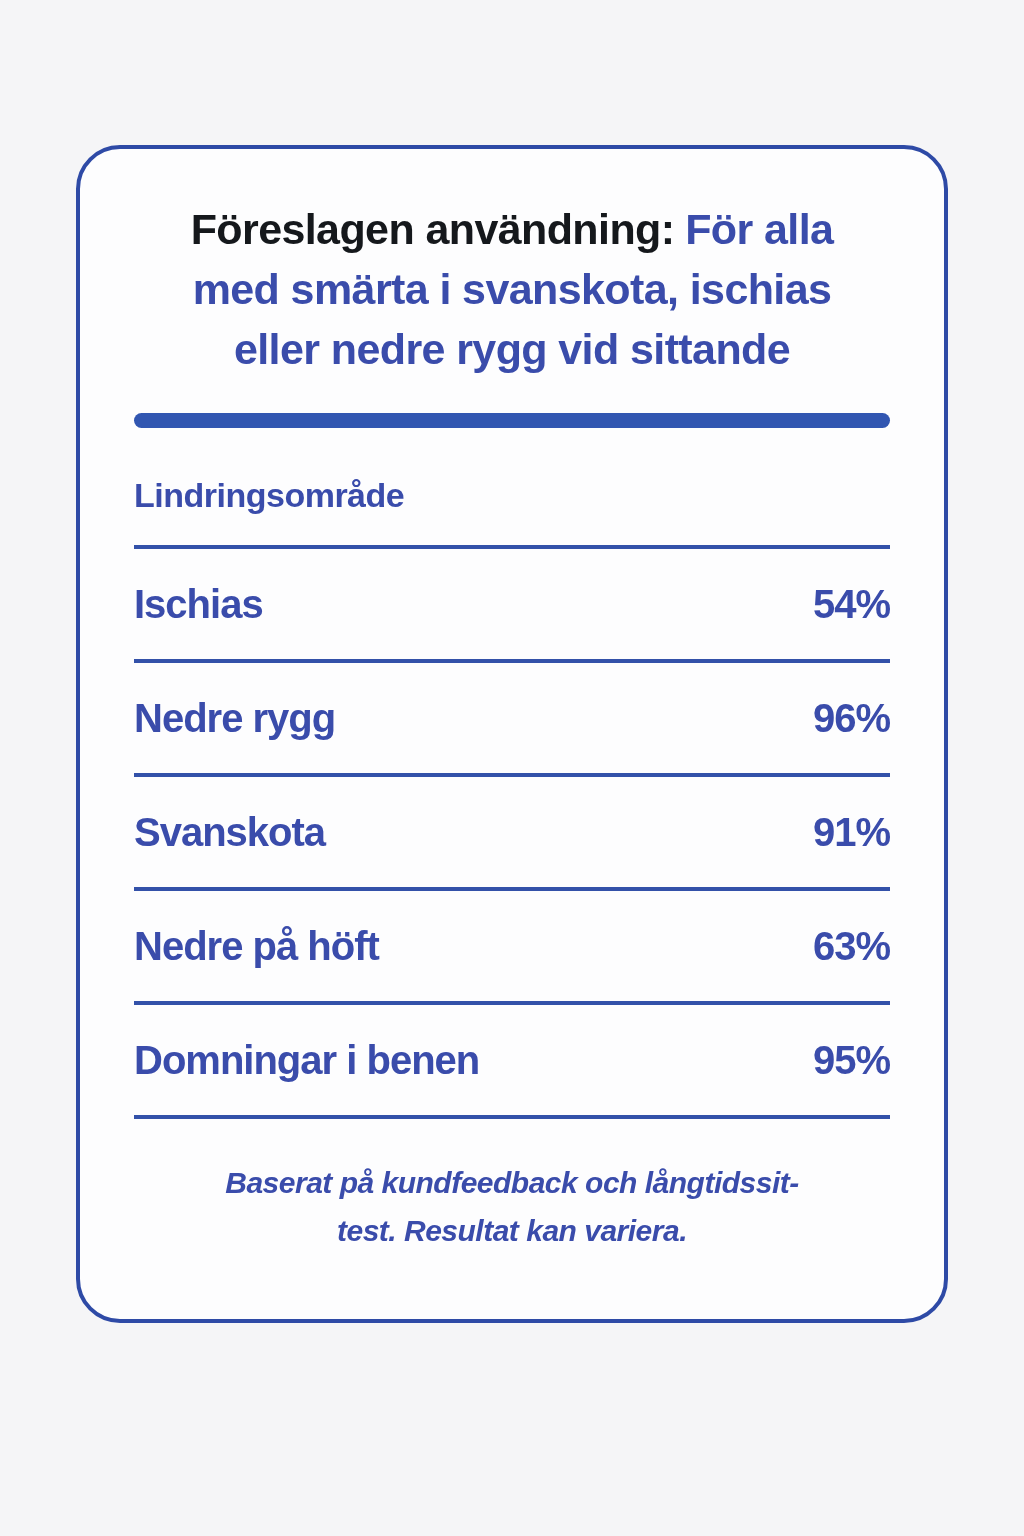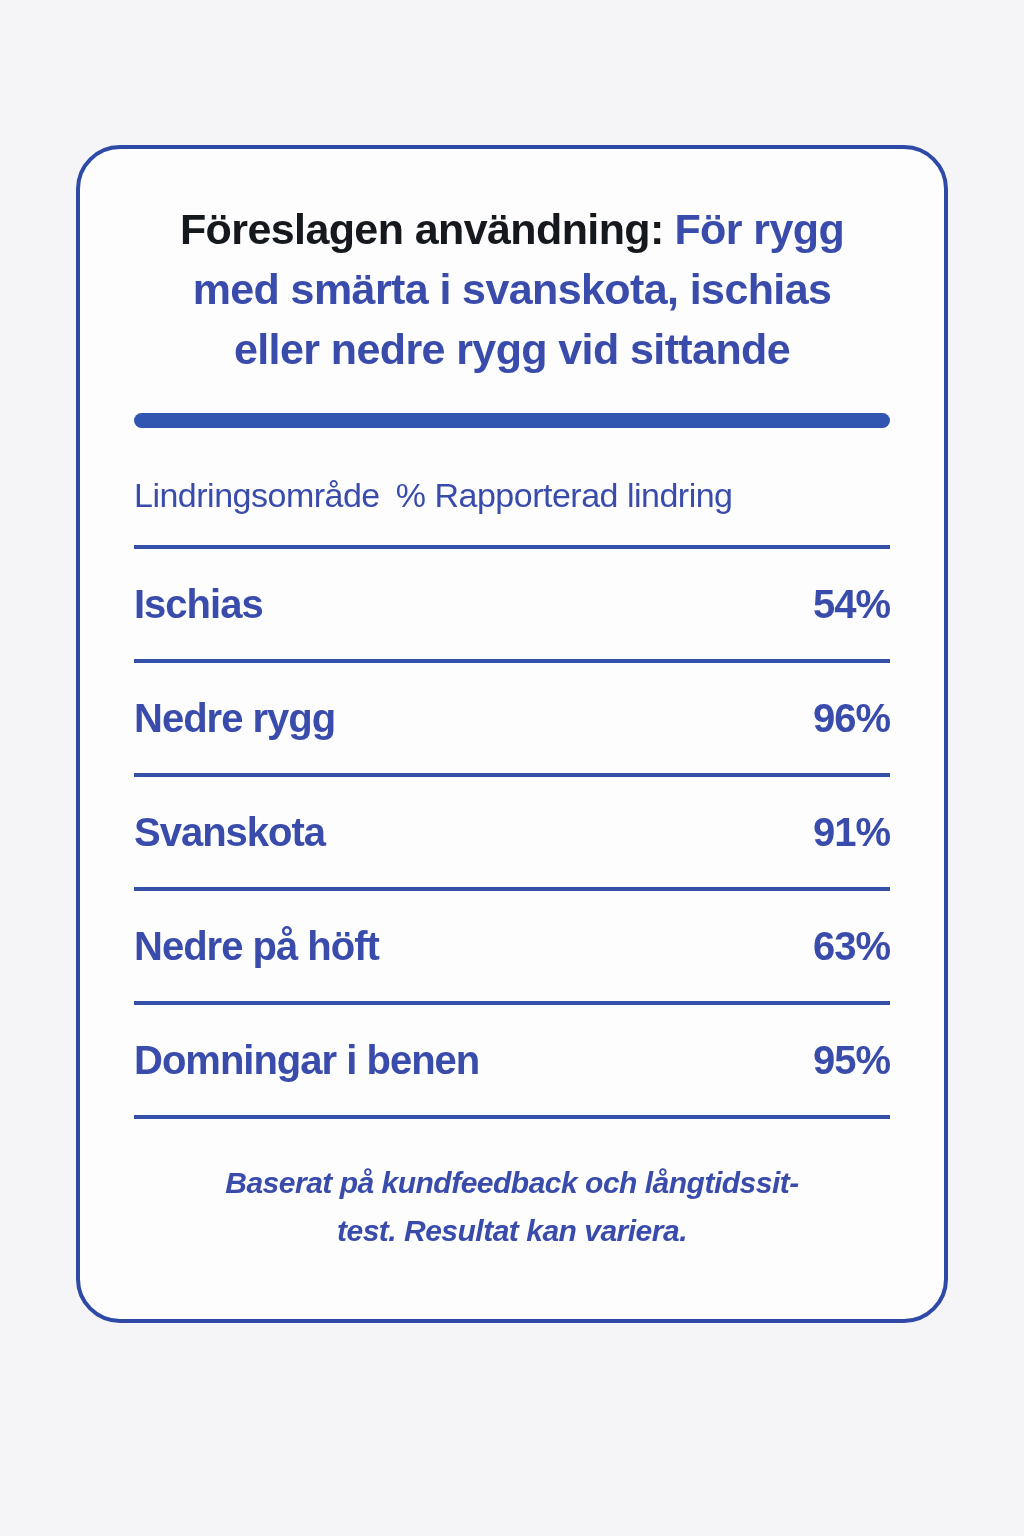--- a/index.html
+++ b/index.html
@@ -40,25 +40,26 @@
   .t-line { display: block; white-space: nowrap; }
   .t-black { color: var(--title-black); margin-right: 0.25em; }
   .bar {
     height: 15px;
     margin-top: 34px;
     border-radius: 9px;
     background: var(--bar-blue);
   }
   .thead {
     display: flex;
+    justify-content: space-between;
     align-items: baseline;
     padding: 48px 0 30px;
     border-bottom: 4px solid var(--rule-blue);
     font-size: 34px;
-    font-weight: 400;
+    font-weight: 700;
     letter-spacing: -0.5px;
     color: var(--accent-blue);
     gap: 16px;
   }
   .row {
     display: flex;
     justify-content: space-between;
     align-items: center;
     height: 114px;
     border-bottom: 4px solid var(--rule-blue);
@@ -79,32 +80,31 @@
   }
   .footnote span { display: block; }
 </style>
 </head>
 <body>
 
 <div class="card">
 
   <h1 class="title">
     <span class="t-line">
-      <span class="t-black">Föreslagen användning:</span><span>För rygg</span>
+      <span class="t-black">Föreslagen användning:</span><span>För alla</span>
     </span>
     <span class="t-line">med smärta i svanskota, ischias</span>
     <span class="t-line">eller nedre rygg vid sittande</span>
   </h1>
 
   <div class="bar"></div>
 
   <div>
     <div class="thead">
       <span>Lindringsområde</span>
-      <span>% Rapporterad lindring</span>
     </div>
 
     <div class="row">
       <span>Ischias</span>
       <span>54%</span>
     </div>
     <div class="row">
       <span>Nedre rygg</span>
       <span>96%</span>
     </div>

